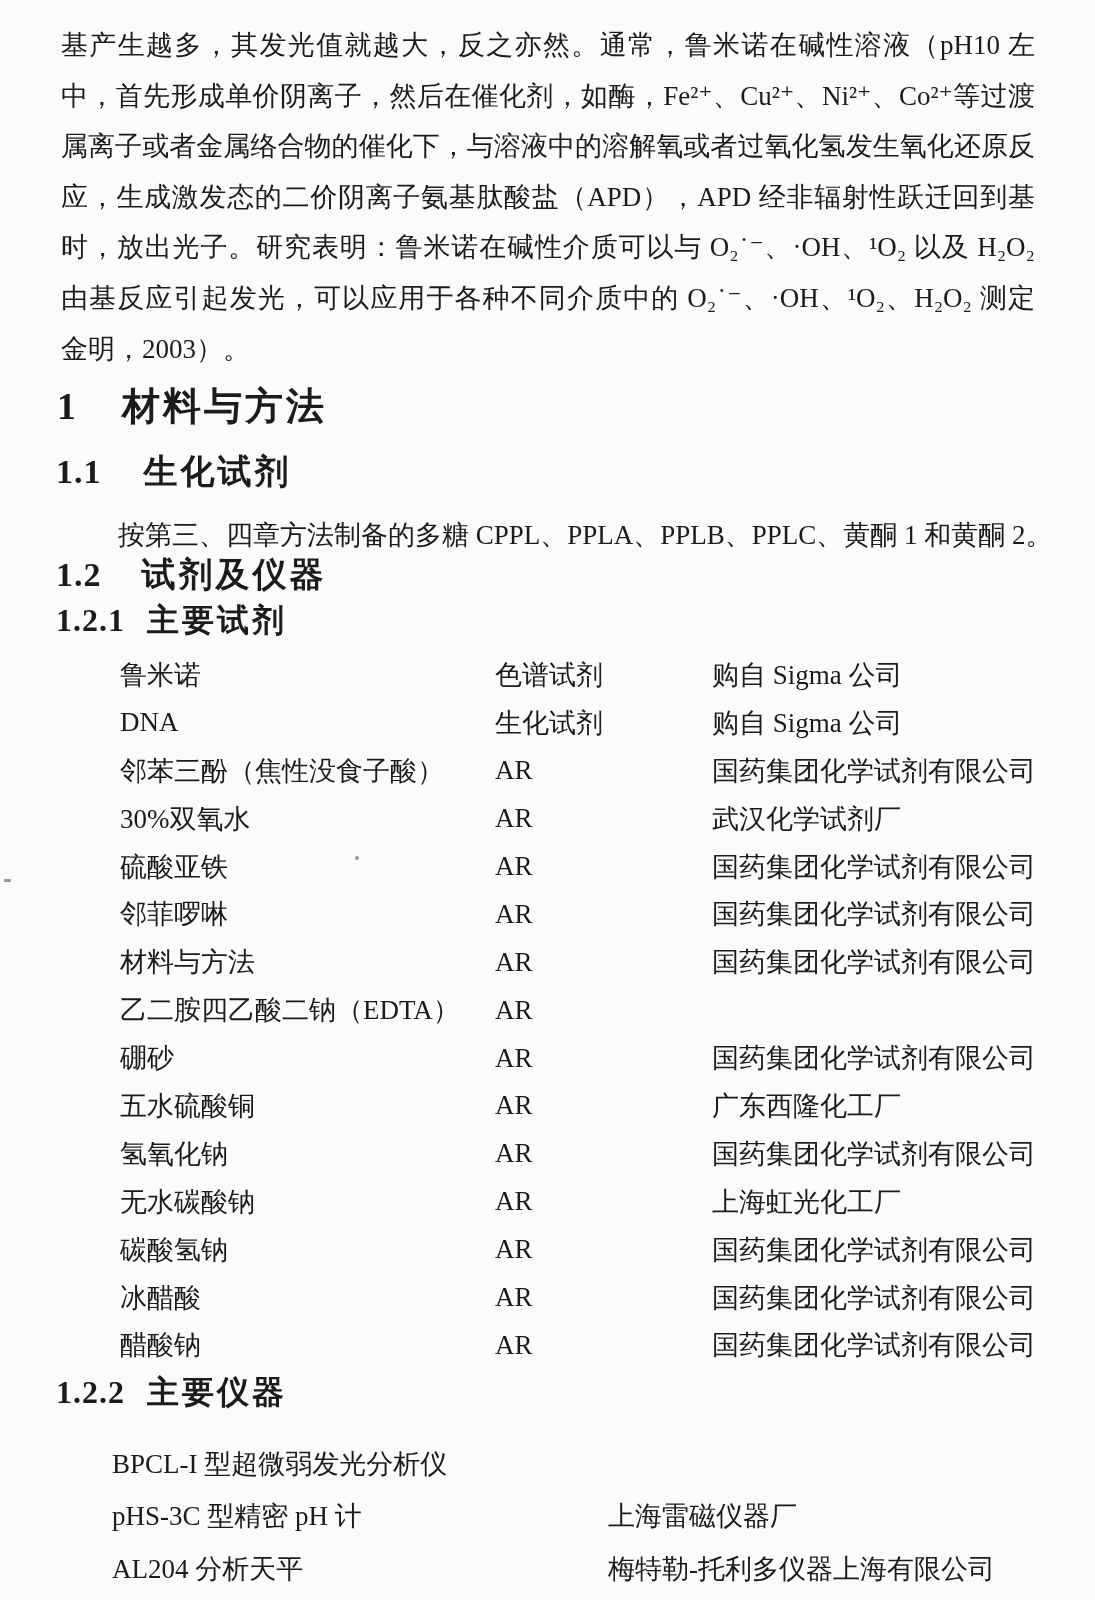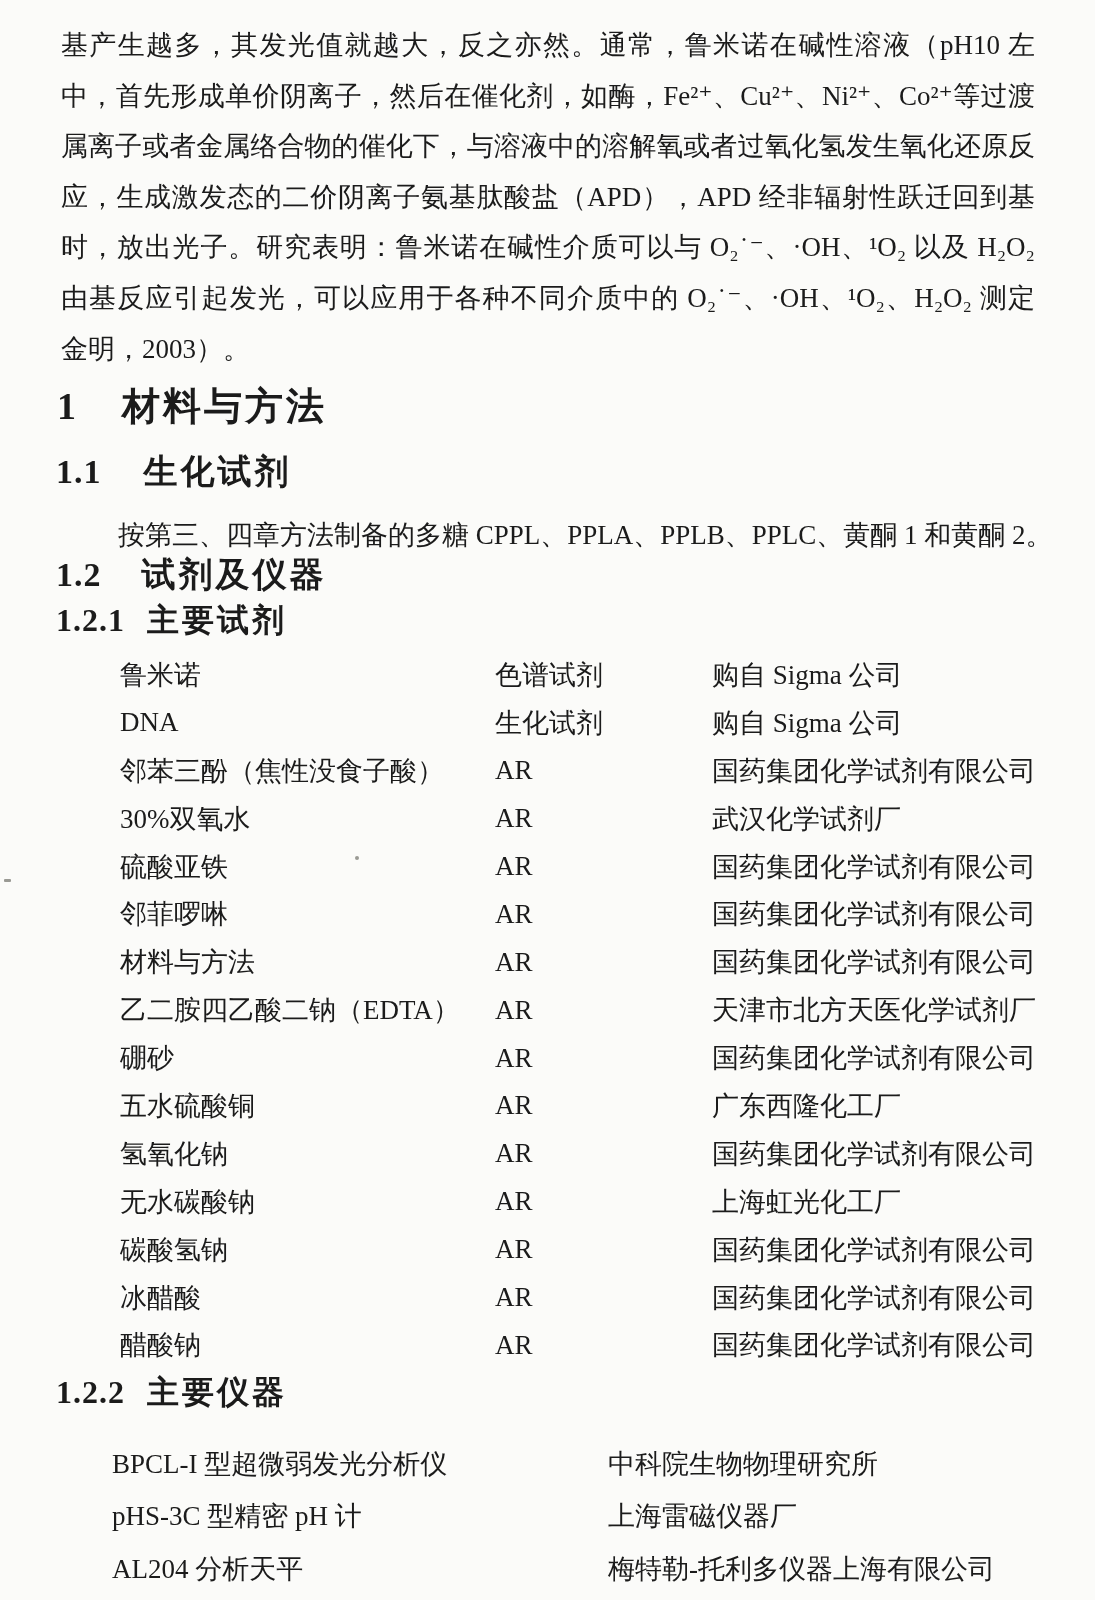--- a/index.html
+++ b/index.html
@@ -174,21 +174,20 @@
       <span>国药集团化学试剂有限公司</span>
     </div>
     <div class="rrow">
       <span>材料与方法</span>
       <span>AR</span>
       <span>国药集团化学试剂有限公司</span>
     </div>
     <div class="rrow">
       <span>乙二胺四乙酸二钠（EDTA）</span>
       <span>AR</span>
-      <span>天津市北方天医化学试剂厂</span>
     </div>
     <div class="rrow">
       <span>硼砂</span>
       <span>AR</span>
       <span>国药集团化学试剂有限公司</span>
     </div>
     <div class="rrow">
       <span>五水硫酸铜</span>
       <span>AR</span>
       <span>广东西隆化工厂</span>
@@ -221,21 +220,20 @@
   </div>
 
   <div class="heading h-l3 h-122">
     <span class="num">1.2.2</span>
     <span class="ttl">主要仪器</span>
   </div>
 
   <div class="instruments">
     <div class="irow">
       <span>BPCL-I 型超微弱发光分析仪</span>
-      <span>中科院生物物理研究所</span>
     </div>
     <div class="irow">
       <span>pHS-3C 型精密 pH 计</span>
       <span>上海雷磁仪器厂</span>
     </div>
     <div class="irow">
       <span>AL204 分析天平</span>
       <span>梅特勒-托利多仪器上海有限公司</span>
     </div>
   </div>

